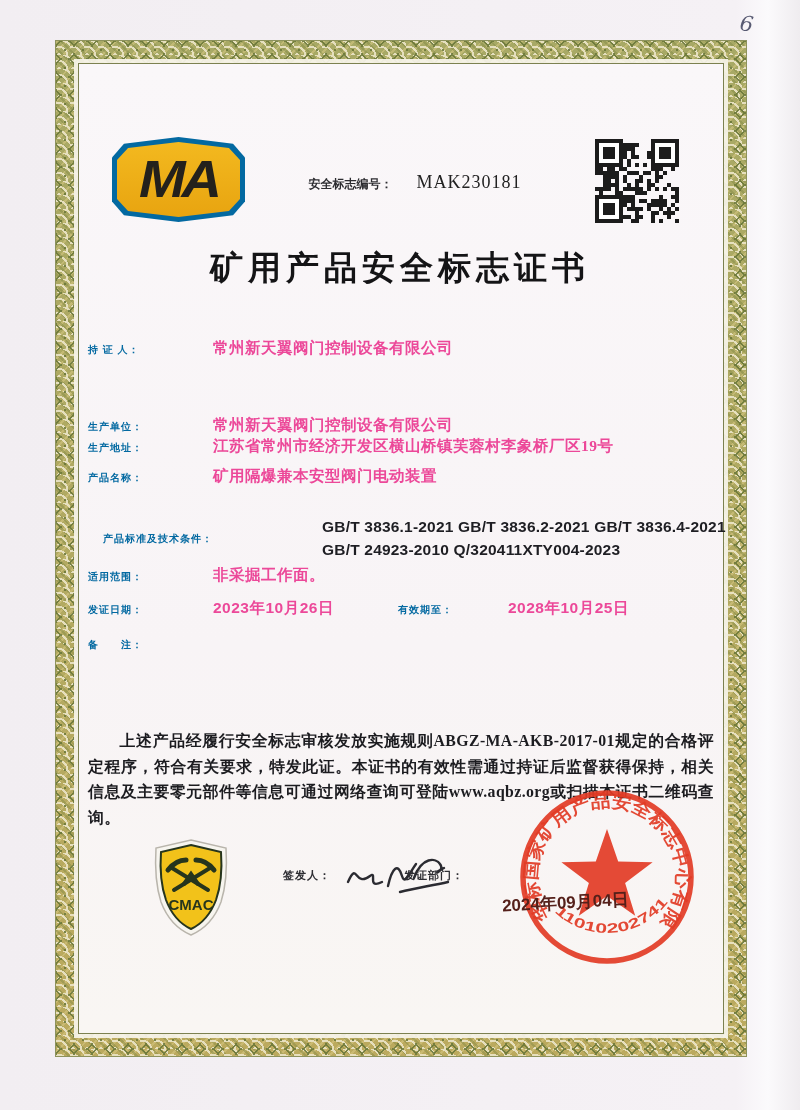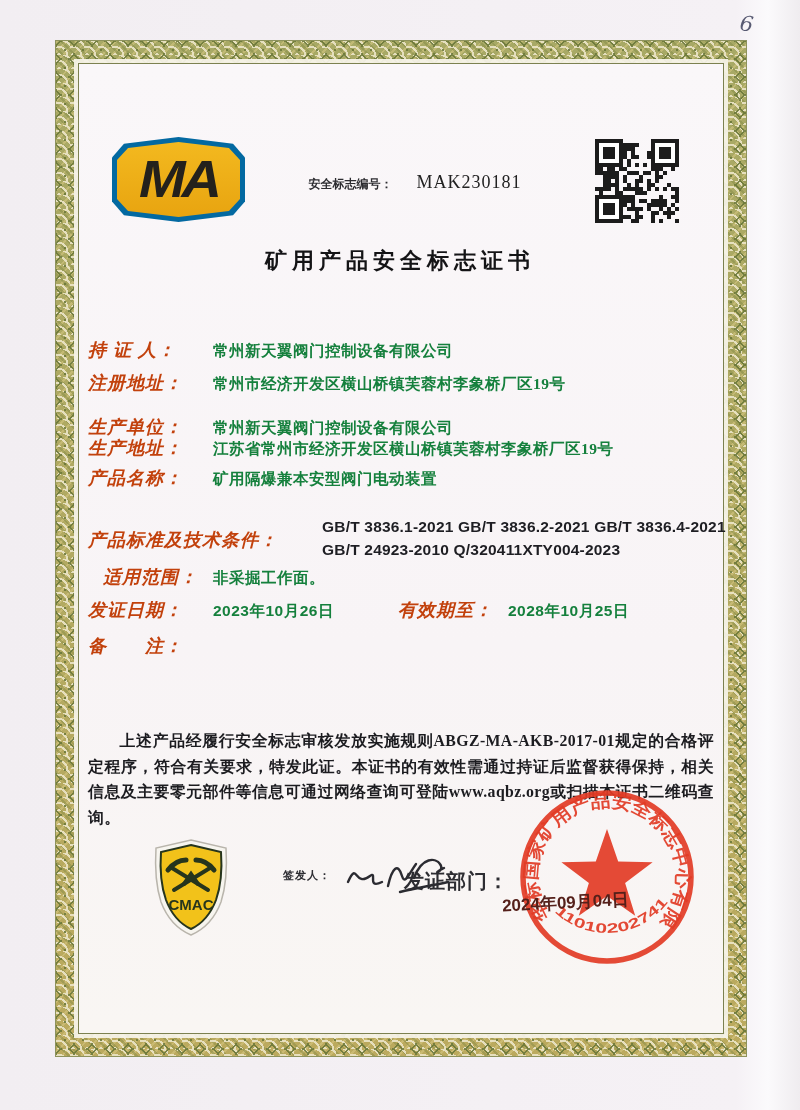--- a/index.html
+++ b/index.html
@@ -57,47 +57,47 @@
     position:absolute;left:270px;top:172px;width:290px;text-align:center;white-space:nowrap;
   }
   .header-line .hl-label{font-size:12px;font-weight:700;color:#2c2c30;}
   .header-line .hl-number{font-size:18px;font-family:"Liberation Serif",serif;color:#222;letter-spacing:1px;margin-left:24px;}
 
   .qr{position:absolute;left:595px;top:139px;width:84px;height:84px;}
 
   .cert-title{
     position:absolute;left:0;top:246px;width:800px;text-align:center;
     font-family:"Liberation Serif",serif;font-weight:900;
-    font-size:22px;color:#141416;letter-spacing:5px;
+    font-size:33px;color:#141416;letter-spacing:5px;
   }
 
   .field-row{position:absolute;white-space:nowrap;}
-  .f-label{font-size:18px;font-weight:700;color:#c2410c;letter-spacing:1px;font-style:italic;}
+  .f-label{font-size:10px;font-weight:700;color:#0369a1;letter-spacing:1px;}
   .f-value{
     font-family:"Liberation Serif",serif;font-weight:700;
-    font-size:15.5px;color:#15803d;letter-spacing:.5px;
+    font-size:15.5px;color:#ec4899;letter-spacing:.5px;
   }
   .f-value.mono-ish{font-family:"Liberation Sans",sans-serif;}
   .std-value{
     position:absolute;left:310px;top:515px;width:410px;
     font-family:"Liberation Sans",sans-serif;font-weight:700;
     font-size:15.5px;color:#1e1e23;line-height:23px;letter-spacing:.2px;white-space:normal;margin-left:12px;
   }
 
   .statement{
     position:absolute;left:88px;top:728px;width:626px;
     font-family:"Liberation Serif",serif;font-weight:700;
     font-size:15.8px;color:#1c1c20;line-height:25.5px;
     text-indent:2em;text-align:justify;letter-spacing:.4px;
   }
 
   .cmac{position:absolute;left:146px;top:838px;width:90px;height:100px;}
   .signer-label{position:absolute;left:283px;top:868px;font-size:11px;font-weight:700;color:#2d2d32;letter-spacing:1px;}
   .signature{position:absolute;left:340px;top:842px;width:115px;height:62px;}
-  .dept-label{position:absolute;left:404px;top:868px;font-size:20px;font-weight:700;color:#2d2d32;letter-spacing:1px;}
+  .dept-label{position:absolute;left:404px;top:868px;font-size:11px;font-weight:700;color:#2d2d32;letter-spacing:1px;}
   .seal{position:absolute;left:500px;top:784px;width:214px;height:188px;}
 
   svg text{font-family:"Liberation Sans",sans-serif;}
 </style>
 </head>
 <body>
 
 <div class="page">
 
   <div class="frame">
@@ -263,37 +263,34 @@
       <rect x="0" y="14" width="7" height="7" fill="#1c1c1c"></rect>
       <rect x="1" y="15" width="5" height="5" fill="#fff"></rect>
       <rect x="2" y="16" width="3" height="3" fill="#1c1c1c"></rect>
     </svg>
 
   <div class="cert-title">矿用产品安全标志证书</div>
 
   <div class="field-row" style="left:88px;top:338px;">
     <span class="f-label" style="display:inline-block;width:125px;">持 证 人：</span><span class="f-value">常州新天翼阀门控制设备有限公司</span>
   </div>
-  <div class="field-row" style="left:88px;top:371px;">
-    <span class="f-label" style="display:inline-block;width:125px;">注册地址：</span><span class="f-value">常州市经济开发区横山桥镇芙蓉村李象桥厂区19号</span>
-  </div>
   <div class="field-row" style="left:88px;top:403px;margin-top:12px;">
     <span class="f-label" style="display:inline-block;width:125px;">生产单位：</span><span class="f-value">常州新天翼阀门控制设备有限公司</span>
   </div>
   <div class="field-row" style="left:88px;top:436px;">
     <span class="f-label" style="display:inline-block;width:125px;">生产地址：</span><span class="f-value">江苏省常州市经济开发区横山桥镇芙蓉村李象桥厂区19号</span>
   </div>
   <div class="field-row" style="left:88px;top:466px;">
     <span class="f-label" style="display:inline-block;width:125px;">产品名称：</span><span class="f-value">矿用隔爆兼本安型阀门电动装置</span>
   </div>
-  <div class="field-row" style="left:88px;top:528px;">
+  <div class="field-row" style="left:103px;top:528px;">
     <span class="f-label">产品标准及技术条件：</span>
   </div>
   <div class="std-value">GB/T 3836.1-2021 GB/T 3836.2-2021 GB/T 3836.4-2021 GB/T 24923-2010 Q/320411XTY004-2023</div>
-  <div class="field-row" style="left:88px;top:565px;text-align:center;">
+  <div class="field-row" style="left:88px;top:565px;">
     <span class="f-label" style="display:inline-block;width:125px;">适用范围：</span><span class="f-value">非采掘工作面。</span>
   </div>
 
   <div class="field-row" style="left:88px;top:598px;">
     <span class="f-label" style="display:inline-block;width:125px;">发证日期：</span><span class="f-value mono-ish" style="display:inline-block;width:185px;">2023年10月26日</span><span class="f-label" style="display:inline-block;width:110px;">有效期至：</span><span class="f-value mono-ish">2028年10月25日</span>
   </div>
 
   <div class="field-row" style="left:88px;top:634px;">
     <span class="f-label">备　　注：</span>
   </div>

